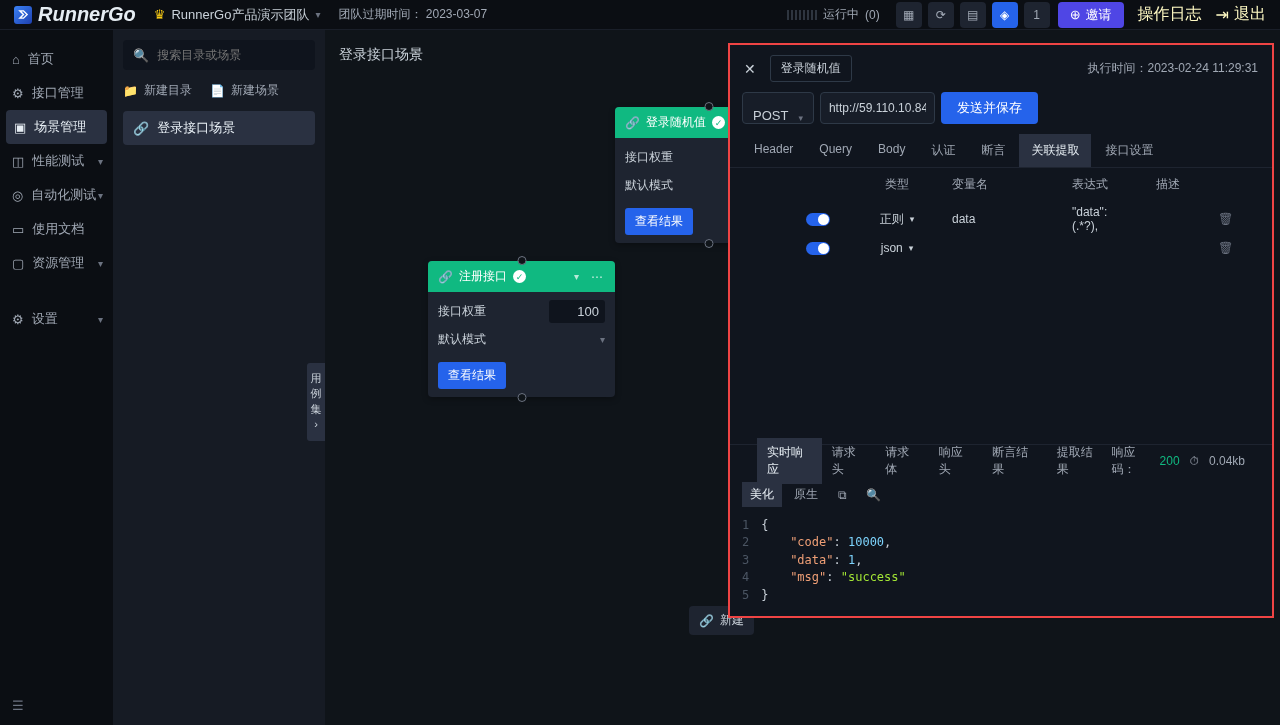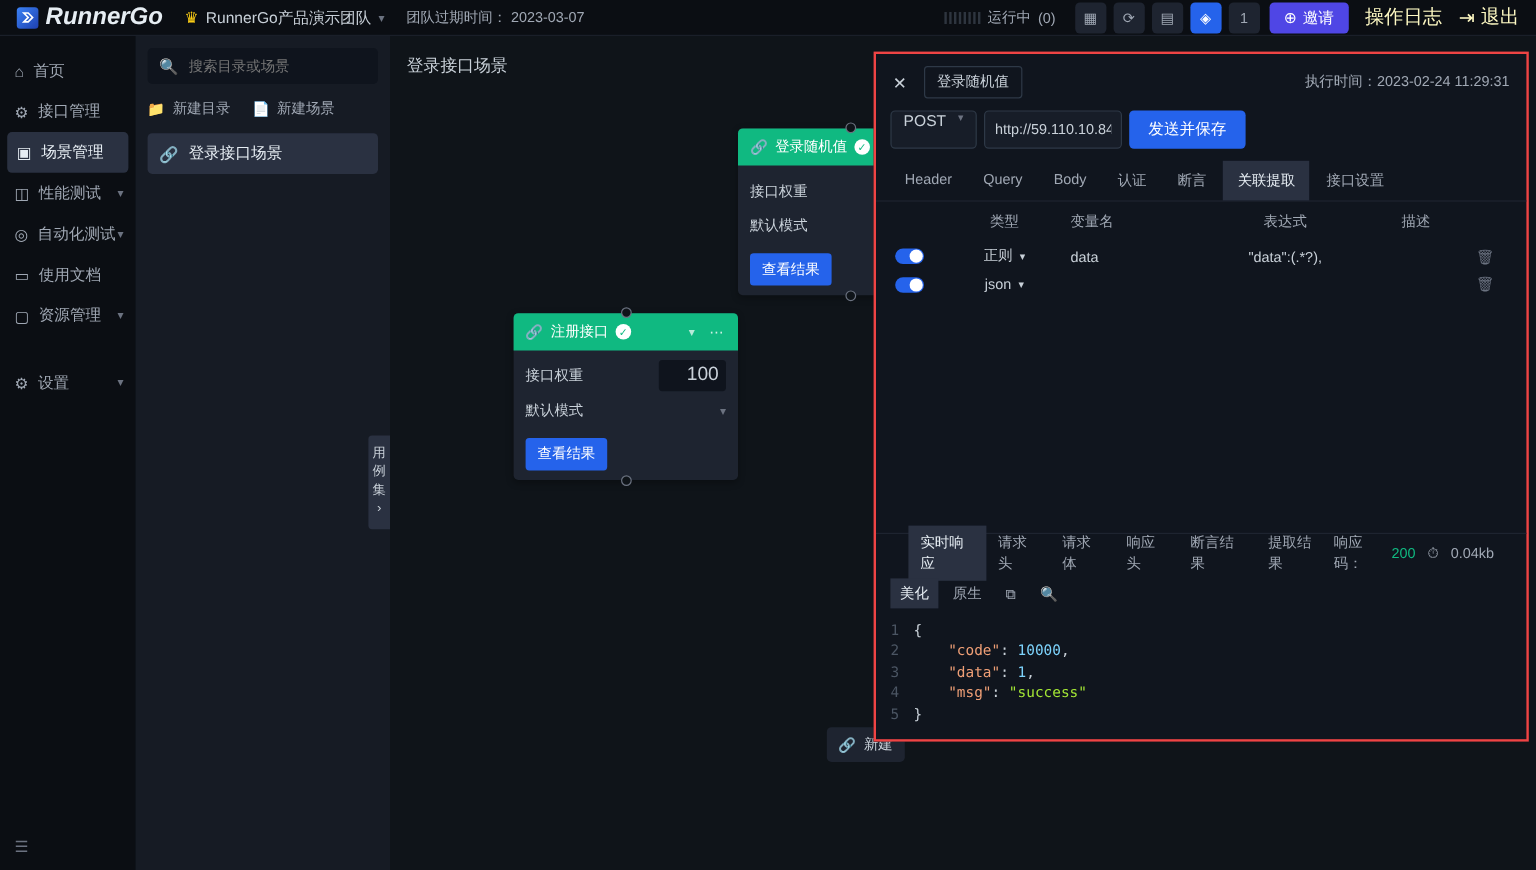--- a/index.html
+++ b/index.html
@@ -39,47 +39,47 @@
 
 
 .canvas { flex:1; position:relative; background:#0f1419; }
 .canvas-title { position:absolute; left:14px; top:16px; color:#c9d1d9; font-size:14px; }
 .node { position:absolute; width:187px; background:#1e2430; border-radius:4px; box-shadow:0 2px 6px rgba(0,0,0,0.3); }
 .node-head { background:#10b981; color:#fff; padding:7px 10px; font-size:12px; display:flex; align-items:center; gap:6px; border-radius:4px 4px 0 0; }
 .node-head .ok { width:13px; height:13px; border-radius:50%; background:#fff; color:#10b981; display:flex; align-items:center; justify-content:center; font-size:9px; }
 .node-head .dots { margin-left:auto; letter-spacing:2px; cursor:pointer; color:rgba(255,255,255,0.8); }
 .node-body { padding:8px 10px; font-size:12px; color:#c9d1d9; }
 .wrow { display:flex; align-items:center; justify-content:space-between; margin-bottom:6px; }
-.wrow input { width:56px; background:#0f141d; border:none; color:#c9d1d9; padding:4px 6px; border-radius:3px; text-align:right; font-size:16px; }
+.wrow input { width:56px; background:#0f141d; border:none; color:#c9d1d9; padding:4px 6px; border-radius:3px; text-align:right; font-size:13px; }
 .moderow { display:flex; align-items:center; justify-content:space-between; margin:8px 0; }
 .viewbtn { background:#2563eb; color:#fff; border:none; padding:5px 10px; border-radius:3px; font-size:12px; cursor:pointer; margin-top:6px; }
 .handle { width:9px; height:9px; border-radius:50%; background:#0f1419; border:1px solid #6b7280; position:absolute; left:50%; transform:translateX(-50%); }
 .side-tab { position:absolute; left:-18px; top:333px; width:18px; background:#2a3141; color:#c9d1d9; font-size:11px; text-align:center; padding:8px 2px; border-radius:3px 0 0 3px; cursor:pointer; line-height:1.4; }
 .newbtn { position:absolute; left:364px; top:576px; background:#1e2430; color:#c9d1d9; padding:6px 10px; border-radius:4px; font-size:12px; display:flex; align-items:center; gap:6px; cursor:pointer; }
 
 
 .rpanel { position:absolute; left:728px; top:43px; width:546px; height:575px; background:#10151e; border:2px solid #ef4444; display:flex; flex-direction:column; }
 .rhead { display:flex; align-items:center; padding:10px 14px; gap:14px; }
 .close { color:#c9d1d9; cursor:pointer; font-size:14px; }
 .tag { border:1px solid #2e3947; padding:4px 10px; border-radius:3px; font-size:12px; color:#c9d1d9; }
 .extime { margin-left:auto; color:#a0a8b4; font-size:12px; }
 .reqrow { display:flex; gap:6px; padding:0 12px 10px; align-items:center; }
-.method { background:#171d28; border:1px solid #2e3947; height:32px; display:flex; align-items:flex-start; padding:0 10px; gap:10px; border-radius:4px; color:#c9d1d9; font-size:13px; cursor:pointer; }
+.method { background:#171d28; border:1px solid #2e3947; height:32px; display:flex; align-items:flex-end; padding:0 10px; gap:10px; border-radius:4px; color:#c9d1d9; font-size:13px; cursor:pointer; }
 .host { background:#171d28; border:1px solid #2e3947; height:32px; width:115px; padding:0 8px; border-radius:4px; color:#c9d1d9; font-size:12px; overflow:hidden; white-space:nowrap; }
 .path { flex:1; background:transparent; border:none; height:32px; padding:0 8px; color:#e6edf3; font-size:13px; outline:none; }
 .sendbtn { background:#2563eb; color:#fff; border:none; height:32px; padding:0 16px; border-radius:4px; font-size:13px; cursor:pointer; }
 .tabs { display:flex; gap:2px; padding:0 12px; border-bottom:1px solid #1e2430; }
 .tab { padding:8px 12px; font-size:12px; color:#a0a8b4; cursor:pointer; }
 .tab.active { background:#2a3141; color:#e6edf3; }
-.extract-table { padding:0 16px; flex-shrink:0; }
+.extract-table { padding:0 28px; flex-shrink:0;margin-left:48px; }
 .thead { display:flex; font-size:12px; color:#a0a8b4; padding:8px 0; }
 .col-sw { width:36px; }
 .col-type { width:110px; text-align:center; }
 .col-var { width:120px; }
-.col-expr { flex:1;text-align:center; }
+.col-expr { flex:1; }
 .col-desc { width:100px; text-align:center; }
 .col-act { width:26px; }
 .xrow { display:flex; align-items:center; font-size:12px; color:#c9d1d9; padding:4px 0; }
 .switch { width:24px; height:13px; background:#2563eb; border-radius:7px; position:relative; cursor:pointer; }
 .switch::after { content:""; position:absolute; right:1px; top:1px; width:11px; height:11px; background:#fff; border-radius:50%; }
 .sel { display:flex; align-items:center; gap:6px; justify-content:center; cursor:pointer; }
 .trash { color:#6b7280; cursor:pointer; }
 .gap-fill { flex:1; }
 
 .resbar { display:flex; align-items:center; padding:0 27px; height:32px; border-top:1px solid #1e2430; font-size:12px; }

